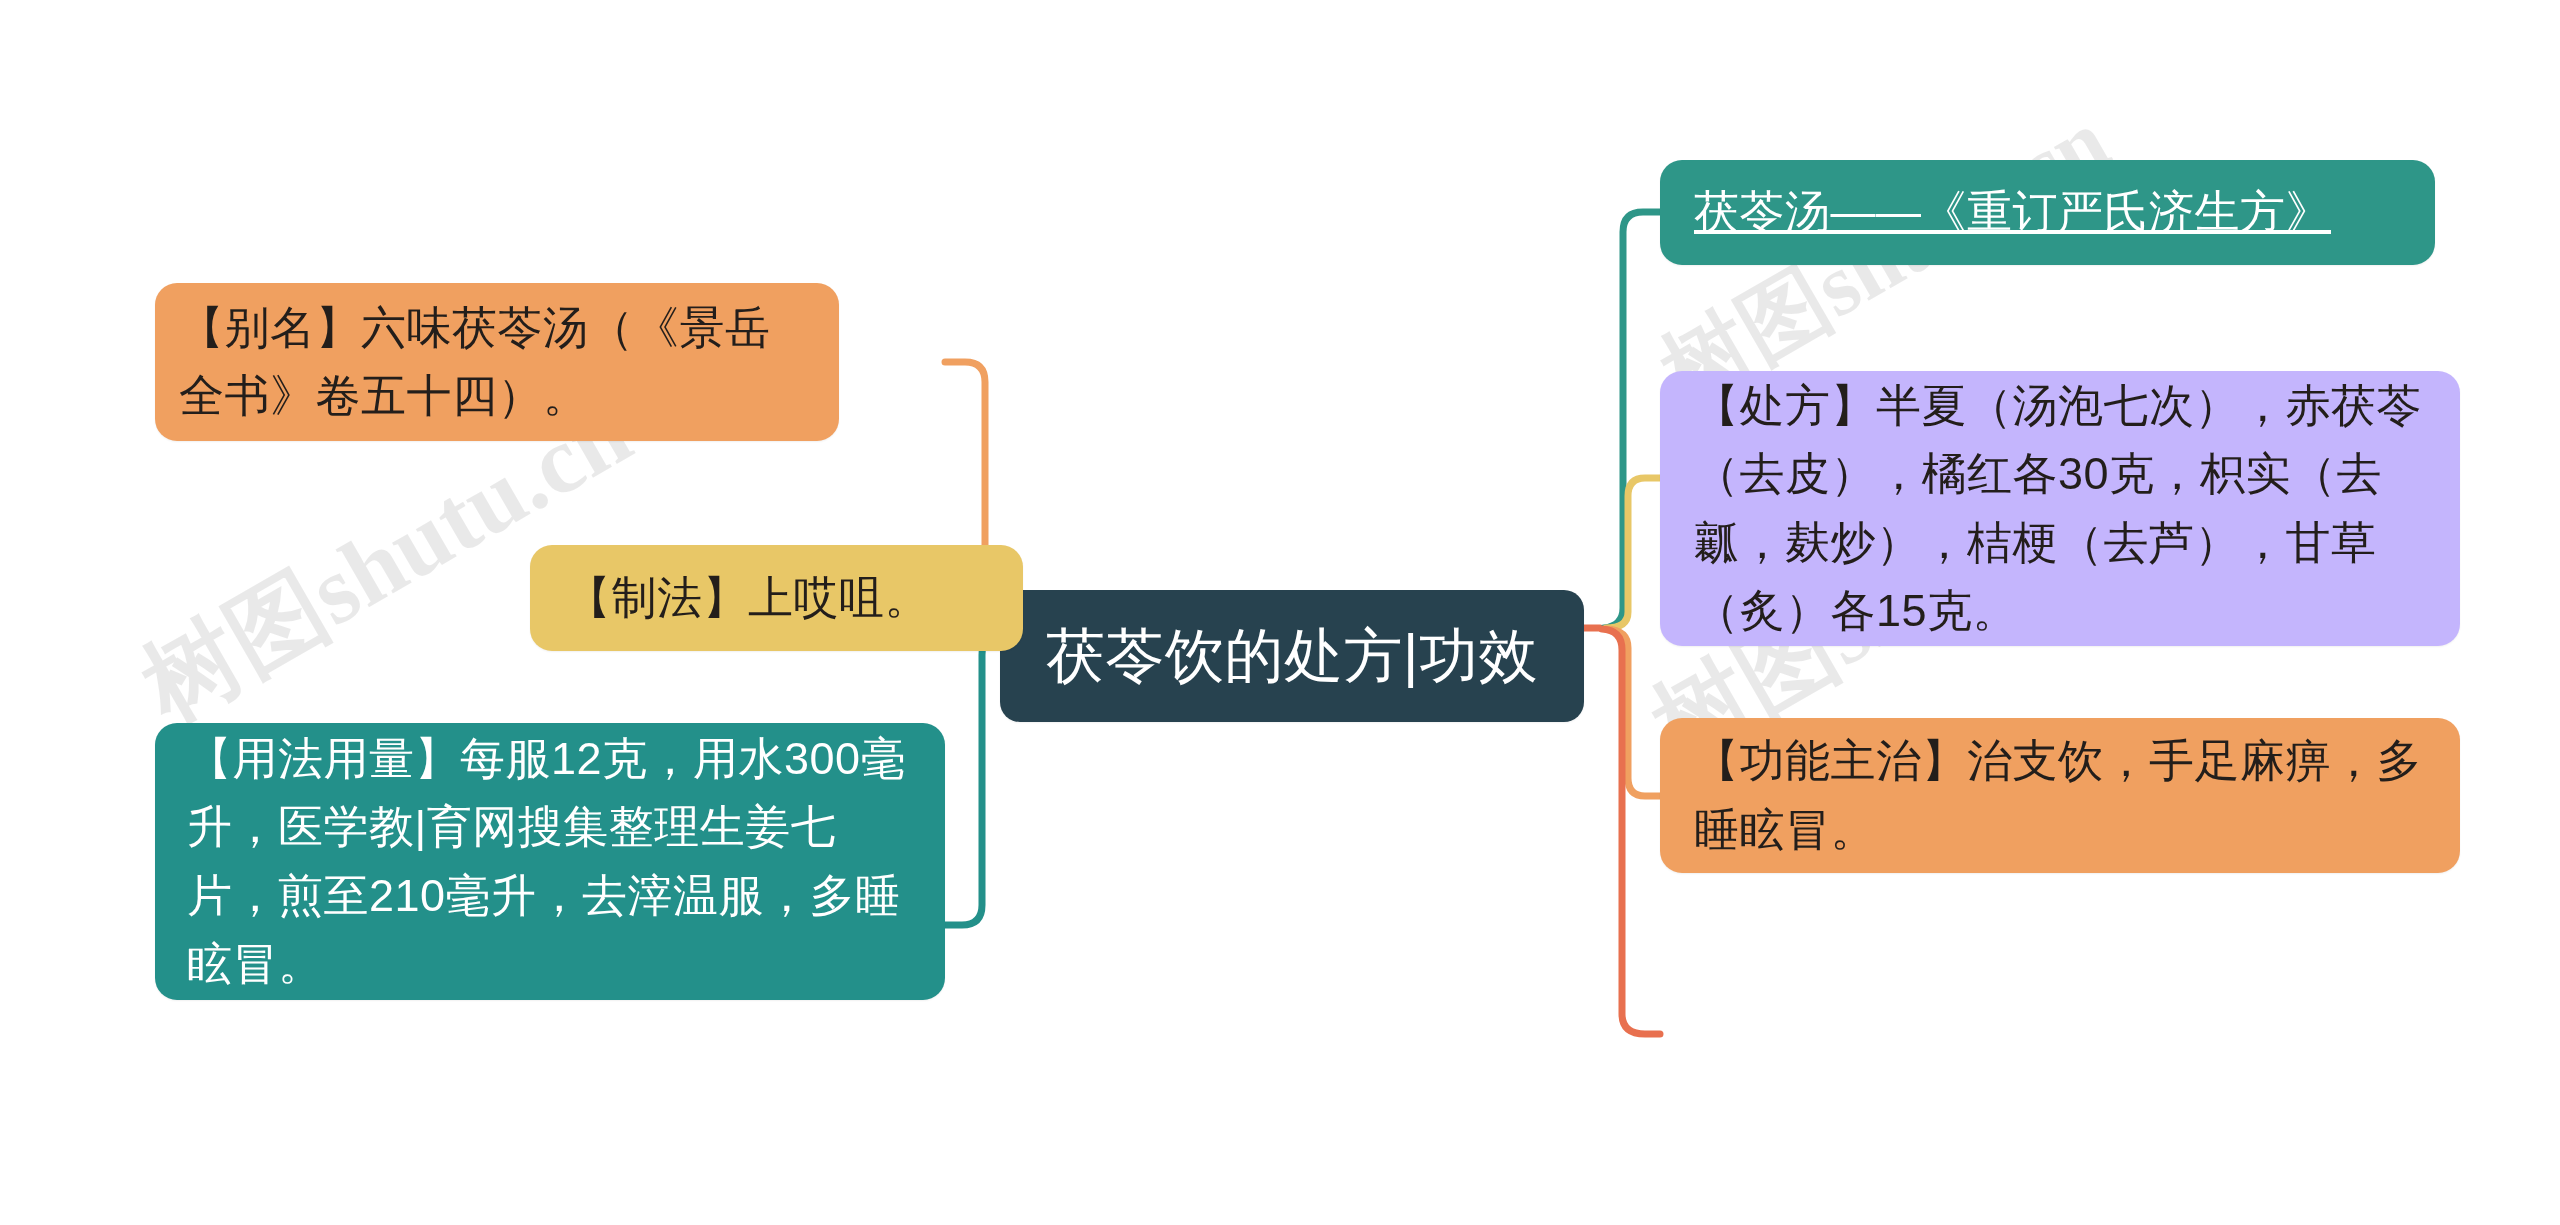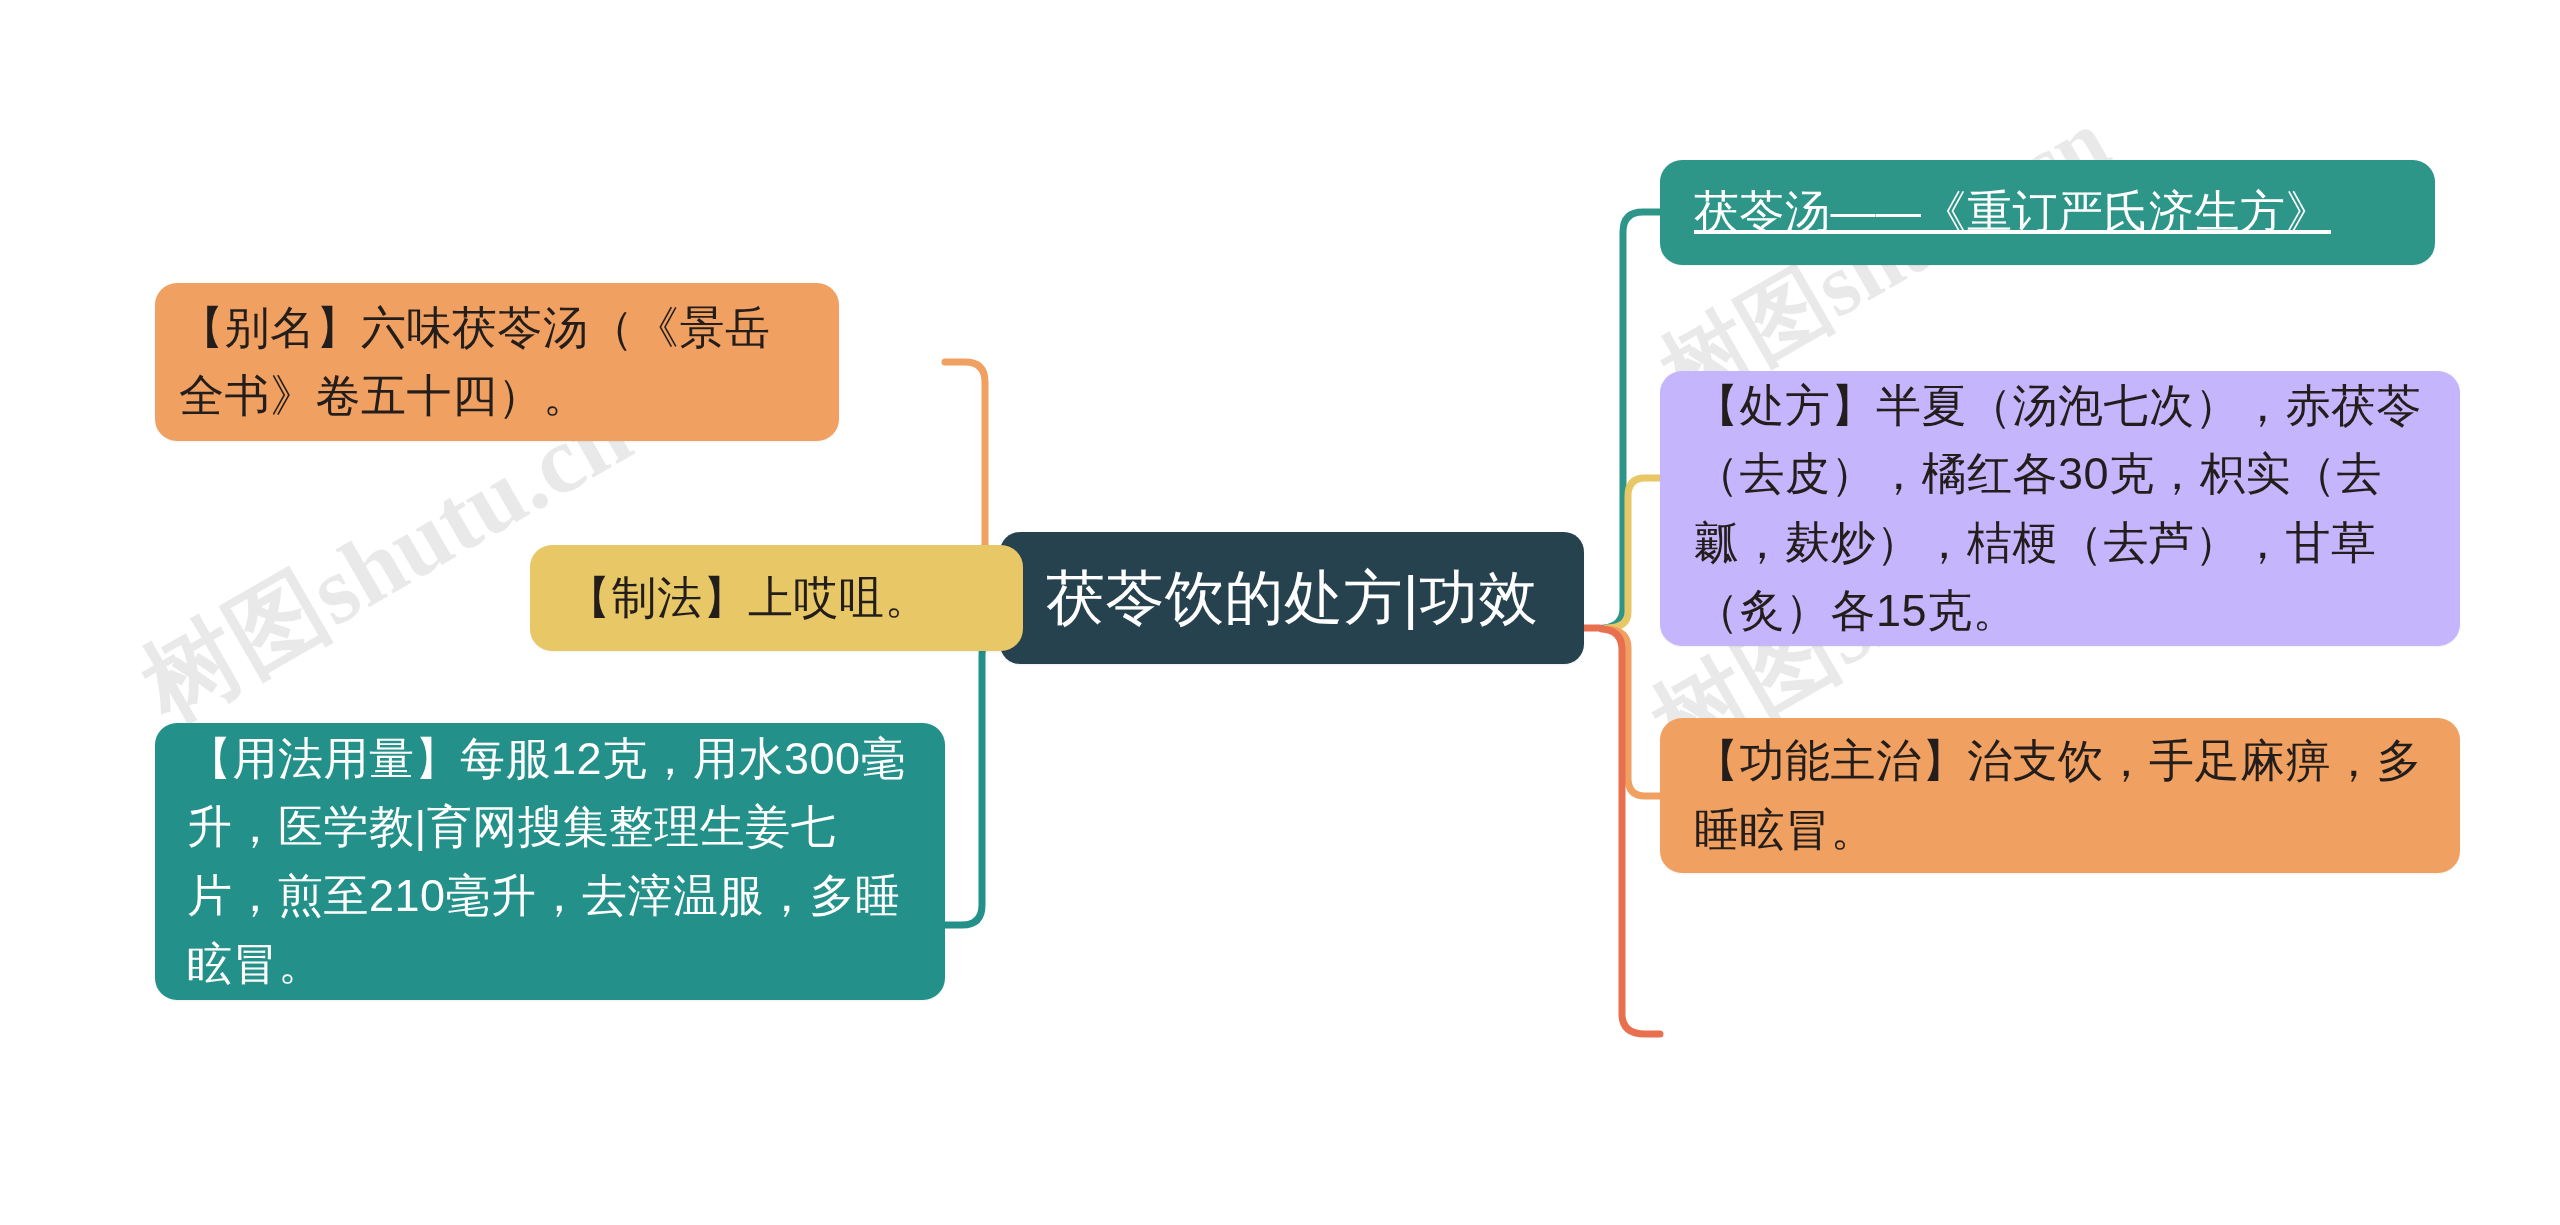--- a/index.html
+++ b/index.html
@@ -83,21 +83,21 @@
   .node .txt {
     display: block;
     width: 100%;
     line-height: 1.52;
     letter-spacing: 0.5px;
   }
 
   
   #node-center {
     left: 1000px;
-    top: 532px;
+    top: 590px;
     width: 584px;
     height: 132px;
     background: #27424F;
     border-radius: 20px;
     justify-content: center;
     padding: 0 30px;
   }
   #node-center .txt {
     color: #ffffff;
     font-size: 59px;

